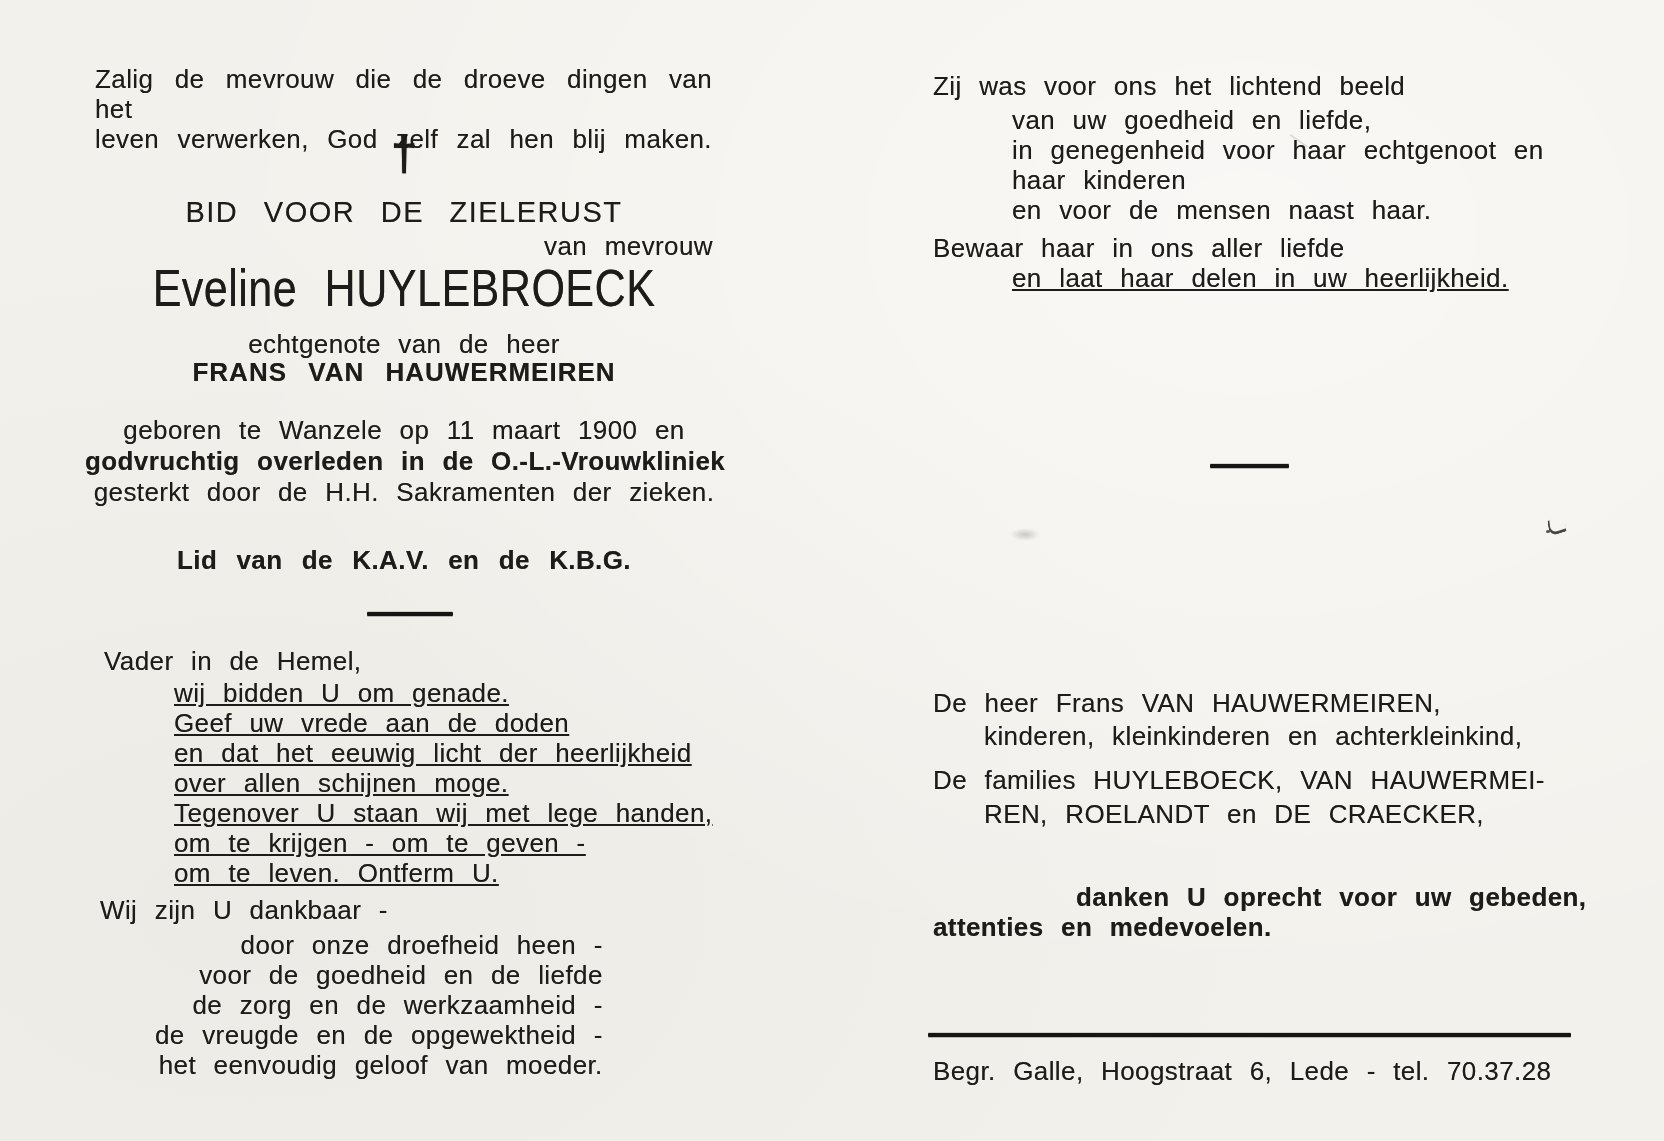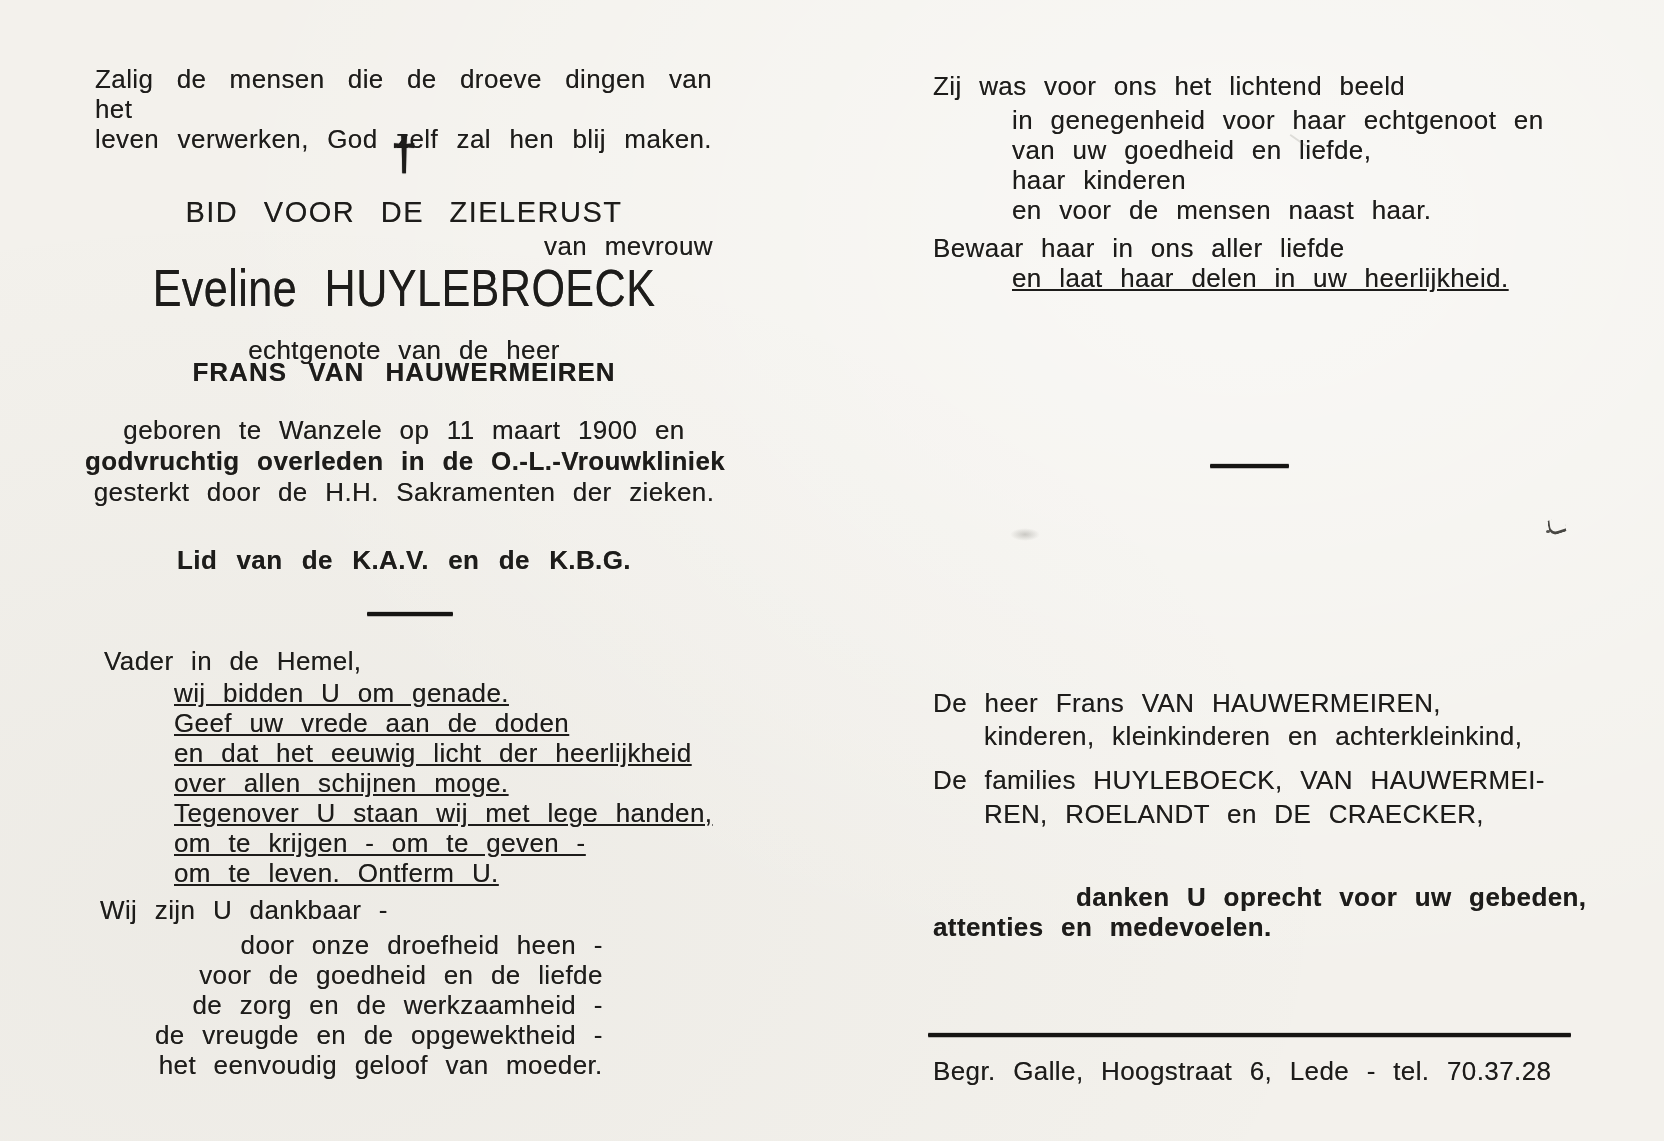--- a/index.html
+++ b/index.html
@@ -54,33 +54,33 @@
     position:absolute;width:22px;height:2px;background:rgba(100,98,90,0.18);
     transform:rotate(35deg);border-radius:2px;
   }
 </style>
 </head>
 <body>
 
 <div class="page">
 
   <div class="blk txt justify" style="left:95px;top:64px;width:617px;">
-    <div>Zalig de mensen die de droeve dingen van het</div>
+    <div>Zalig de mevrouw die de droeve dingen van het</div>
     <div>leven verwerken, God zelf zal hen blij maken.</div>
   </div>
 
   <div class="blk cross center" style="left:95px;top:130px;width:618px;">†</div>
 
   <div class="blk txt center caps-spaced" style="left:95px;top:197px;width:618px;font-size:29px;">BID VOOR DE ZIELERUST</div>
 
   <div class="blk txt center" style="left:95px;top:231px;width:618px;text-align:right;">van mevrouw</div>
 
   <div class="blk name center" style="left:95px;top:260px;width:618px;">Eveline HUYLEBROECK</div>
 
-  <div class="blk txt center" style="left:95px;top:329px;width:618px;margin-top:6px;">echtgenote van de heer</div>
+  <div class="blk txt center" style="left:95px;top:329px;width:618px;">echtgenote van de heer</div>
 
   <div class="blk txt center bold" style="left:95px;top:357px;width:618px;letter-spacing:1px;word-spacing:0.5em;">FRANS VAN HAUWERMEIREN</div>
 
   <div class="blk txt center line-list" style="left:85px;top:415px;width:638px;line-height:31px;">
     <div>geboren te Wanzele op 11 maart 1900 en</div>
     <div class="bold">godvruchtig overleden in de O.-L.-Vrouwkliniek</div>
     <div>gesterkt door de H.H. Sakramenten der zieken.</div>
   </div>
 
   <div class="blk txt center bold" style="left:95px;top:545px;width:618px;word-spacing:0.45em;">Lid van de K.A.V. en de K.B.G.</div>
@@ -105,22 +105,22 @@
     <div>door onze droefheid heen -</div>
     <div>voor de goedheid en de liefde</div>
     <div>de zorg en de werkzaamheid -</div>
     <div>de vreugde en de opgewektheid -</div>
     <div>het eenvoudig geloof van moeder.</div>
   </div>
 
   <div class="blk txt" style="left:933px;top:71px;">Zij was voor ons het lichtend beeld</div>
 
   <div class="blk txt line-list" style="left:1012px;top:105px;line-height:30px;">
+    <div>van uw goedheid en liefde,</div>
     <div>in genegenheid voor haar echtgenoot en</div>
-    <div>van uw goedheid en liefde,</div>
     <div>haar kinderen</div>
     <div>en voor de mensen naast haar.</div>
   </div>
 
   <div class="blk txt" style="left:933px;top:233px;">Bewaar haar in ons aller liefde</div>
 
   <div class="blk txt" style="left:1012px;top:263px;text-decoration:underline;">en laat haar delen in uw heerlijkheid.</div>
 
   <div class="rule fuzzy" style="left:1210px;top:464px;width:79px;"></div>
 

